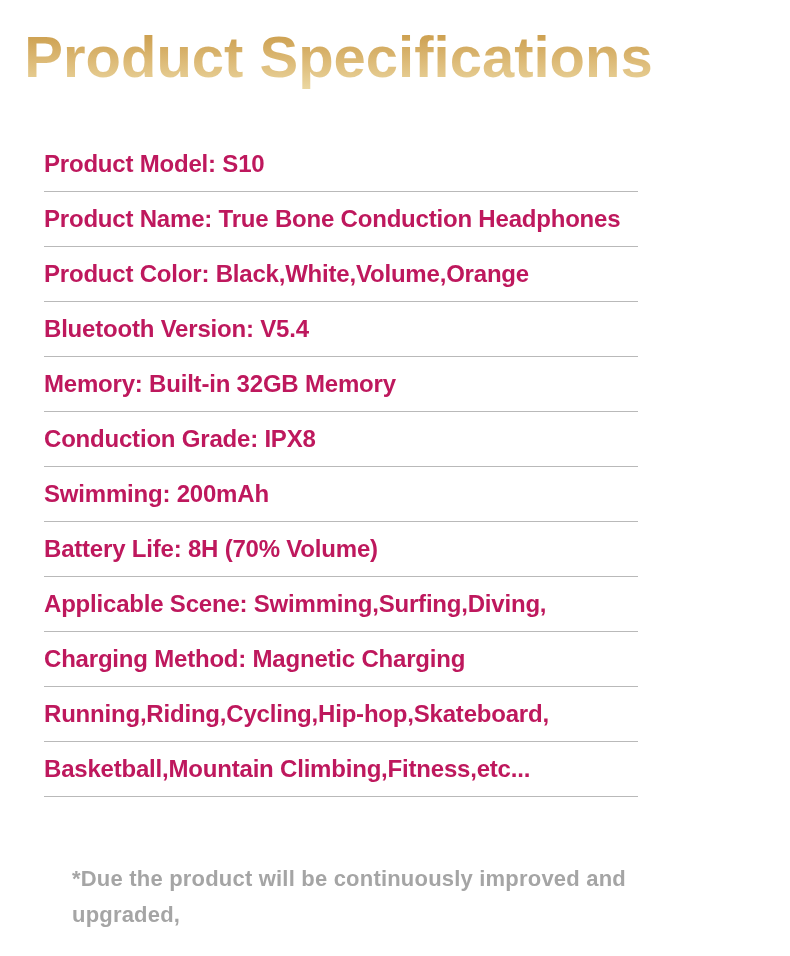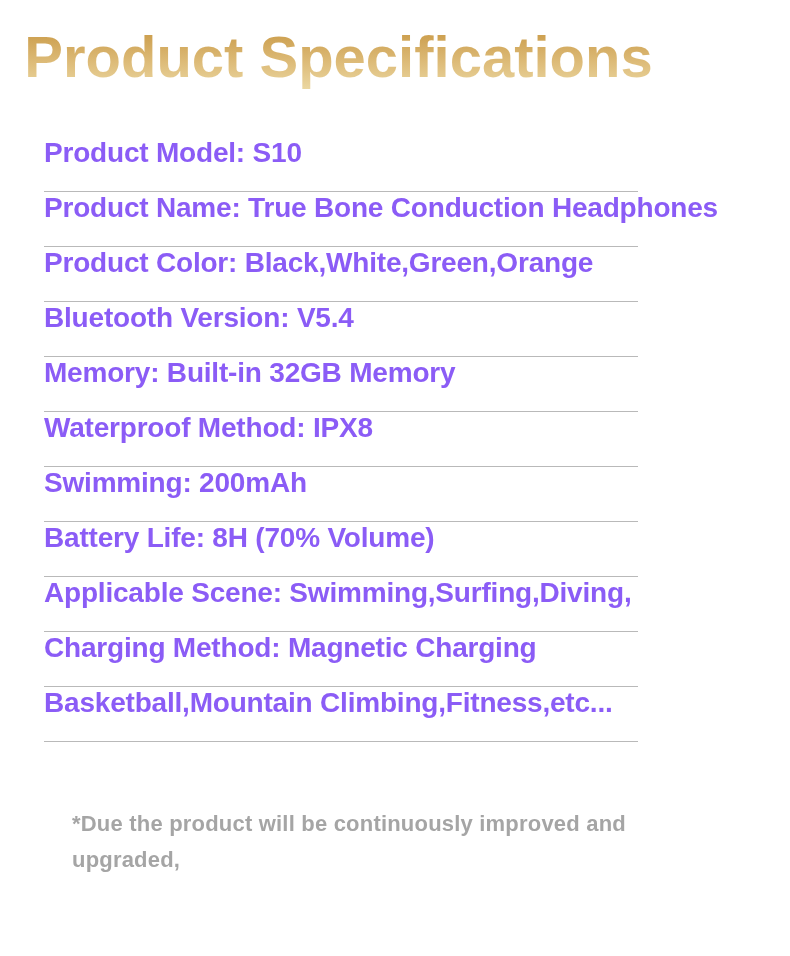--- a/index.html
+++ b/index.html
@@ -32,25 +32,25 @@
     background-clip: text;
     -webkit-text-fill-color: transparent;
     color: transparent;
   }
   .spec-list {
     margin: 46px 39px 0 44px; 
   }
   .spec-row {
     height: 54px;
     display: flex;
-    align-items: flex-start;
+    align-items: center;
     border-bottom: 1px solid #b9b9b9;
-    font-size: 28px;
+    font-size: 24px;
     font-weight: 700;
-    color: #8b5cf6;
+    color: #be185d;
     letter-spacing: -0.2px;
     white-space: nowrap;
   }
   .footer {
     margin: 64px 0 0 72px;
     font-size: 22px;
     font-weight: 700;
     color: #a5a5a5;
     line-height: 36px;
     letter-spacing: 0.2px;
@@ -64,44 +64,47 @@
   <h1 class="title">Product Specifications</h1>
 
   <div class="spec-list">
     <div class="spec-row">
       <span>Product Model: S10</span>
     </div>
     <div class="spec-row">
       <span>Product Name: True Bone Conduction Headphones</span>
     </div>
     <div class="spec-row">
-      <span>Product Color: Black,White,Green,Orange</span>
+      <span>Product Color: Black,White,Volume,Orange</span>
     </div>
     <div class="spec-row">
       <span>Bluetooth Version: V5.4</span>
     </div>
     <div class="spec-row">
       <span>Memory: Built-in 32GB Memory</span>
     </div>
     <div class="spec-row">
-      <span>Waterproof Method: IPX8</span>
+      <span>Conduction Grade: IPX8</span>
     </div>
     <div class="spec-row">
       <span>Swimming: 200mAh</span>
     </div>
     <div class="spec-row">
       <span>Battery Life: 8H (70% Volume)</span>
     </div>
     <div class="spec-row">
       <span>Applicable Scene: Swimming,Surfing,Diving,</span>
     </div>
     <div class="spec-row">
       <span>Charging Method: Magnetic Charging</span>
     </div>
     <div class="spec-row">
+      <span>Running,Riding,Cycling,Hip-hop,Skateboard,</span>
+    </div>
+    <div class="spec-row">
       <span>Basketball,Mountain Climbing,Fitness,etc...</span>
     </div>
   </div>
 
   <div class="footer">
     <div>*Due the product will be continuously improved and upgraded,</div>
   </div>
 
 </div>
 

